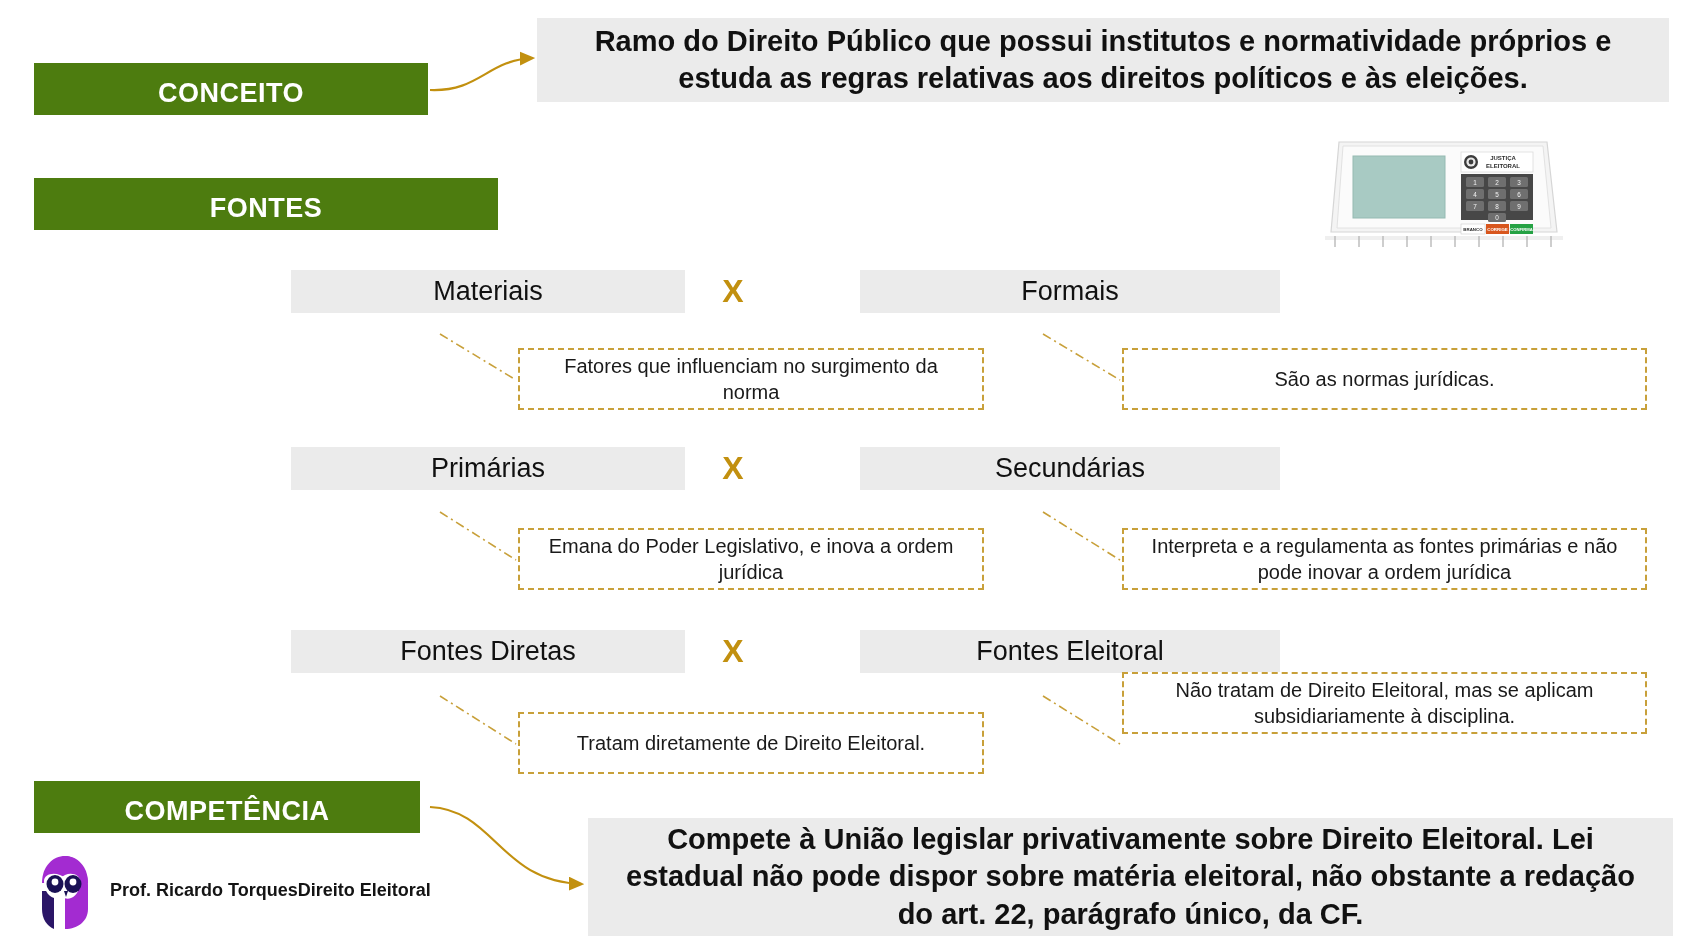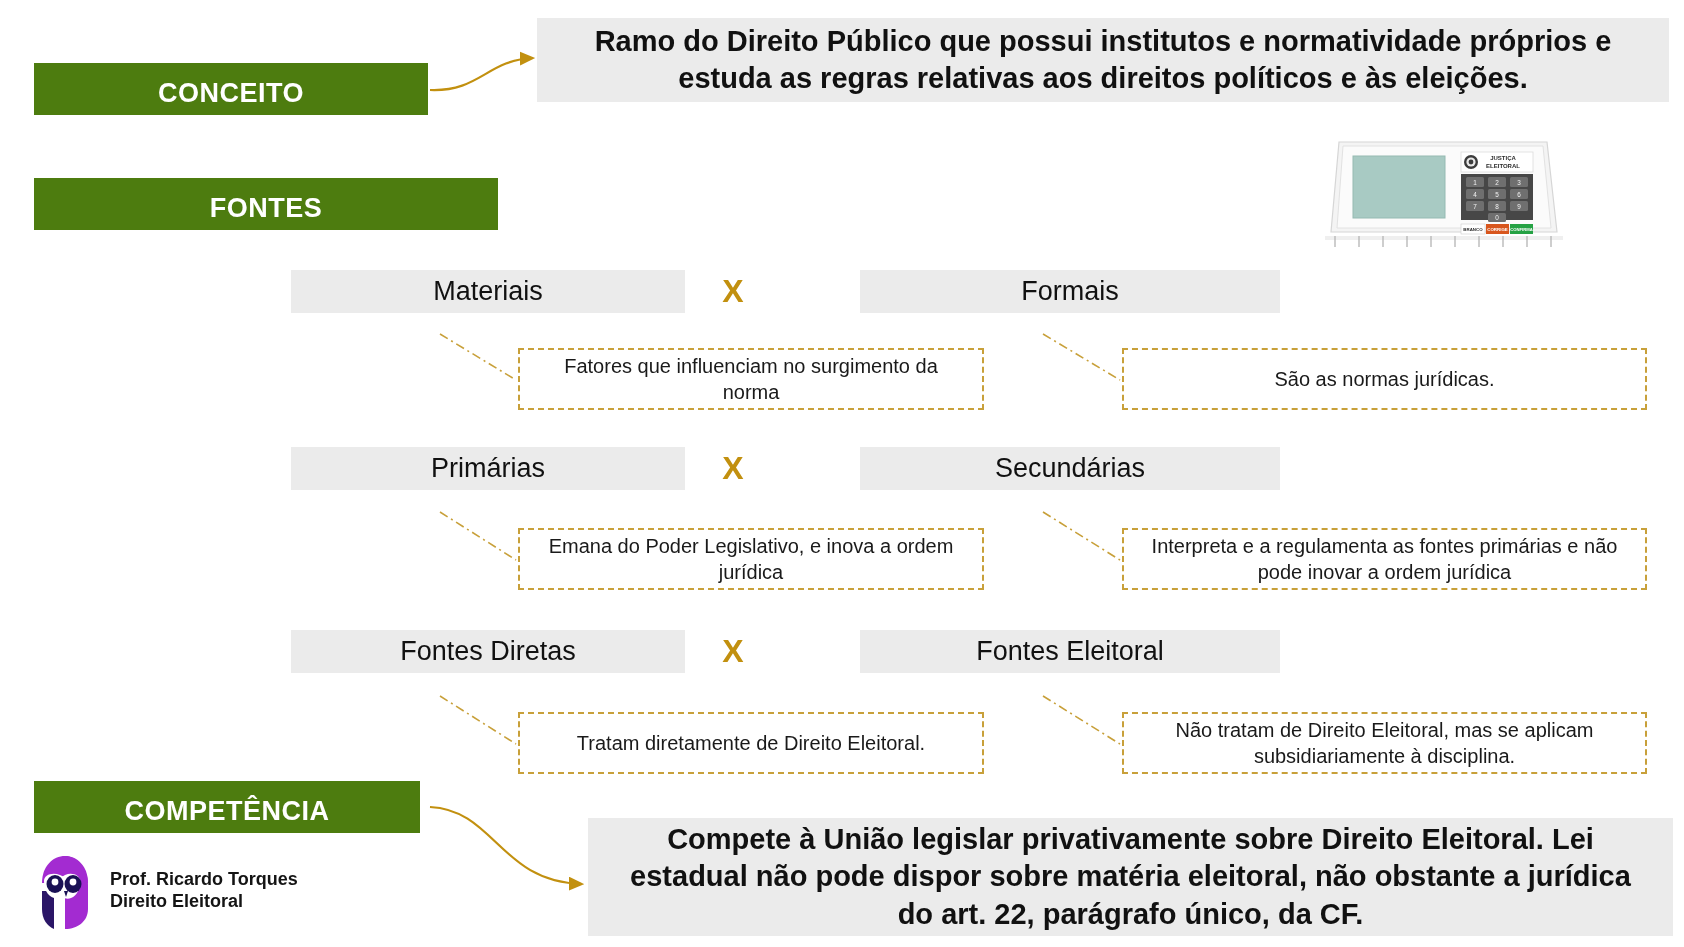--- a/index.html
+++ b/index.html
@@ -113,21 +113,21 @@
     padding: 6px 14px;
   }
   .dash-left  { left: 518px;  width: 466px; }
   .dash-right { left: 1122px; width: 525px; }
 
   #desc-1-left  { top: 348px; height: 62px; }
   #desc-1-right { top: 348px; height: 62px; }
   #desc-2-left  { top: 528px; height: 62px; }
   #desc-2-right { top: 528px; height: 62px; }
   #desc-3-left  { top: 712px; height: 62px; }
-  #desc-3-right { top: 712px; height: 62px; align-items: center; }
+  #desc-3-right { top: 672px; height: 62px; align-items: center; }
 
   
   #arrow-layer {
     position: absolute;
     left: 0; top: 0;
     width: 1684px; height: 947px;
     pointer-events: none;
   }
 
   
@@ -146,21 +146,21 @@
     top: 848px;
     width: 340px;
     height: 86px;
     display: flex;
     align-items: center;
     gap: 14px;
   }
   #owl-mark { width: 62px; height: 80px; flex: none; }
   .credit-lines {
     display: flex;
-    flex-direction: column;
+    flex-direction: row;
     justify-content: center;
     line-height: 1.22;
   }
   .credit-lines span {
     font-size: 18px;
     font-weight: 700;
     color: #141414;
     white-space: nowrap;
   }
 </style>
@@ -179,21 +179,21 @@
 
   <div class="purple-banner" id="banner-competencia">
     <span class="cap-text">Competência</span>
   </div>
 
   <div class="grey-statement" id="statement-conceito">
     <span>Ramo do Direito Público que possui institutos e normatividade próprios e estuda as regras relativas aos direitos políticos e às eleições.</span>
   </div>
 
   <div class="grey-statement" id="statement-competencia">
-    <span>Compete à União legislar privativamente sobre Direito Eleitoral. Lei estadual não pode dispor sobre matéria eleitoral, não obstante a jurídica do art. 22, parágrafo único, da CF.</span>
+    <span>Compete à União legislar privativamente sobre Direito Eleitoral. Lei estadual não pode dispor sobre matéria eleitoral, não obstante a redação do art. 22, parágrafo único, da CF.</span>
   </div>
 
   <div class="compare-row" id="row-1">
     <div class="pill pill-left">
       <span>Materiais</span>
     </div>
     <div class="versus-x">
       <span>X</span>
     </div>
     <div class="pill pill-right">

